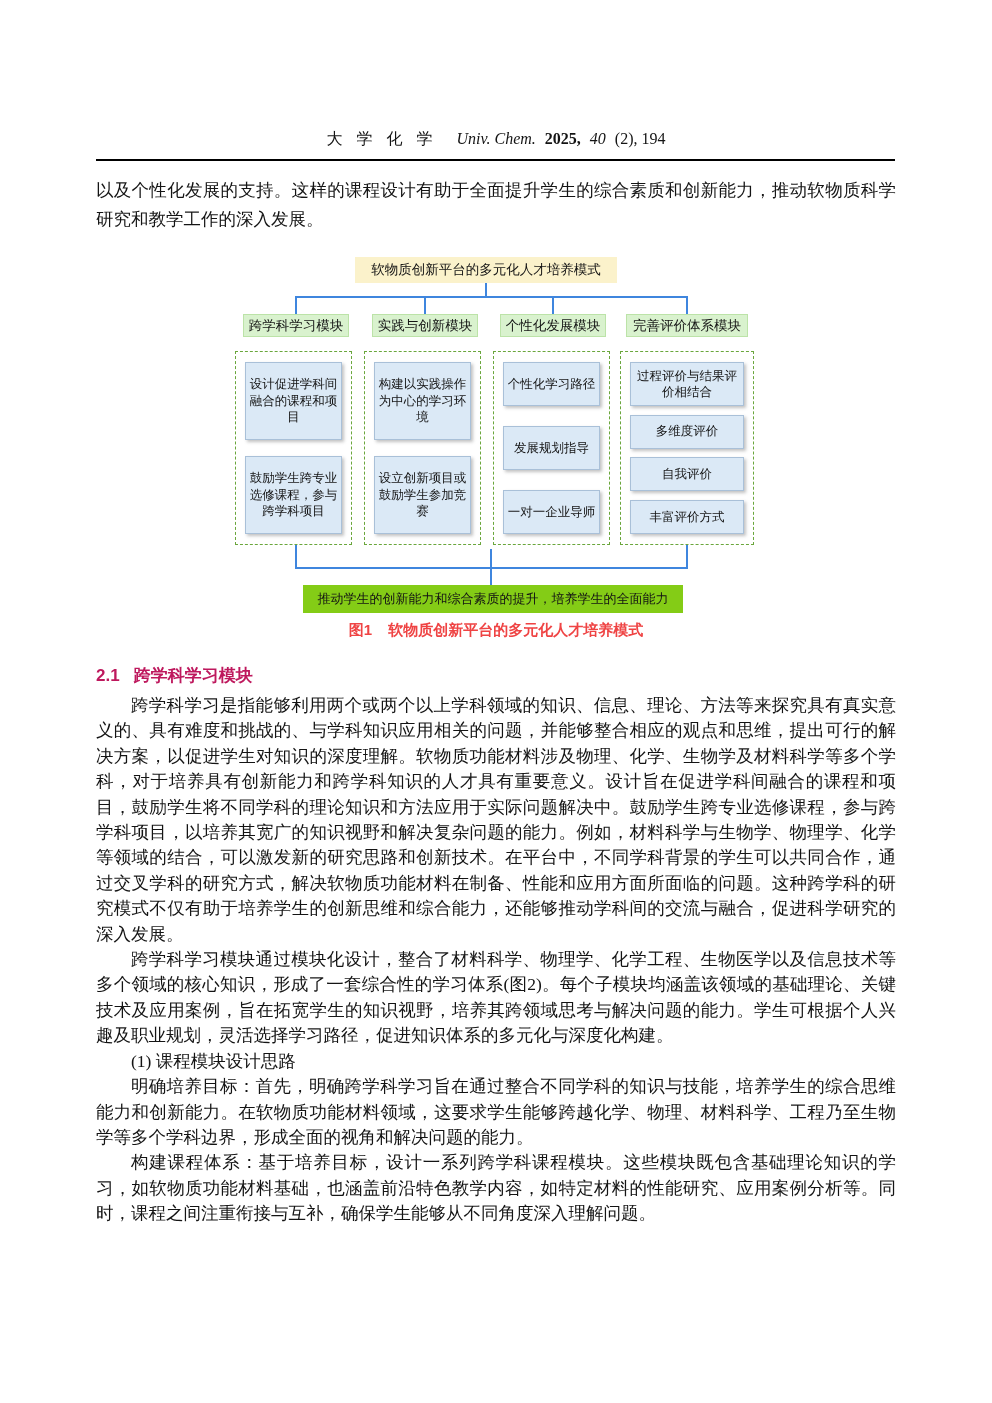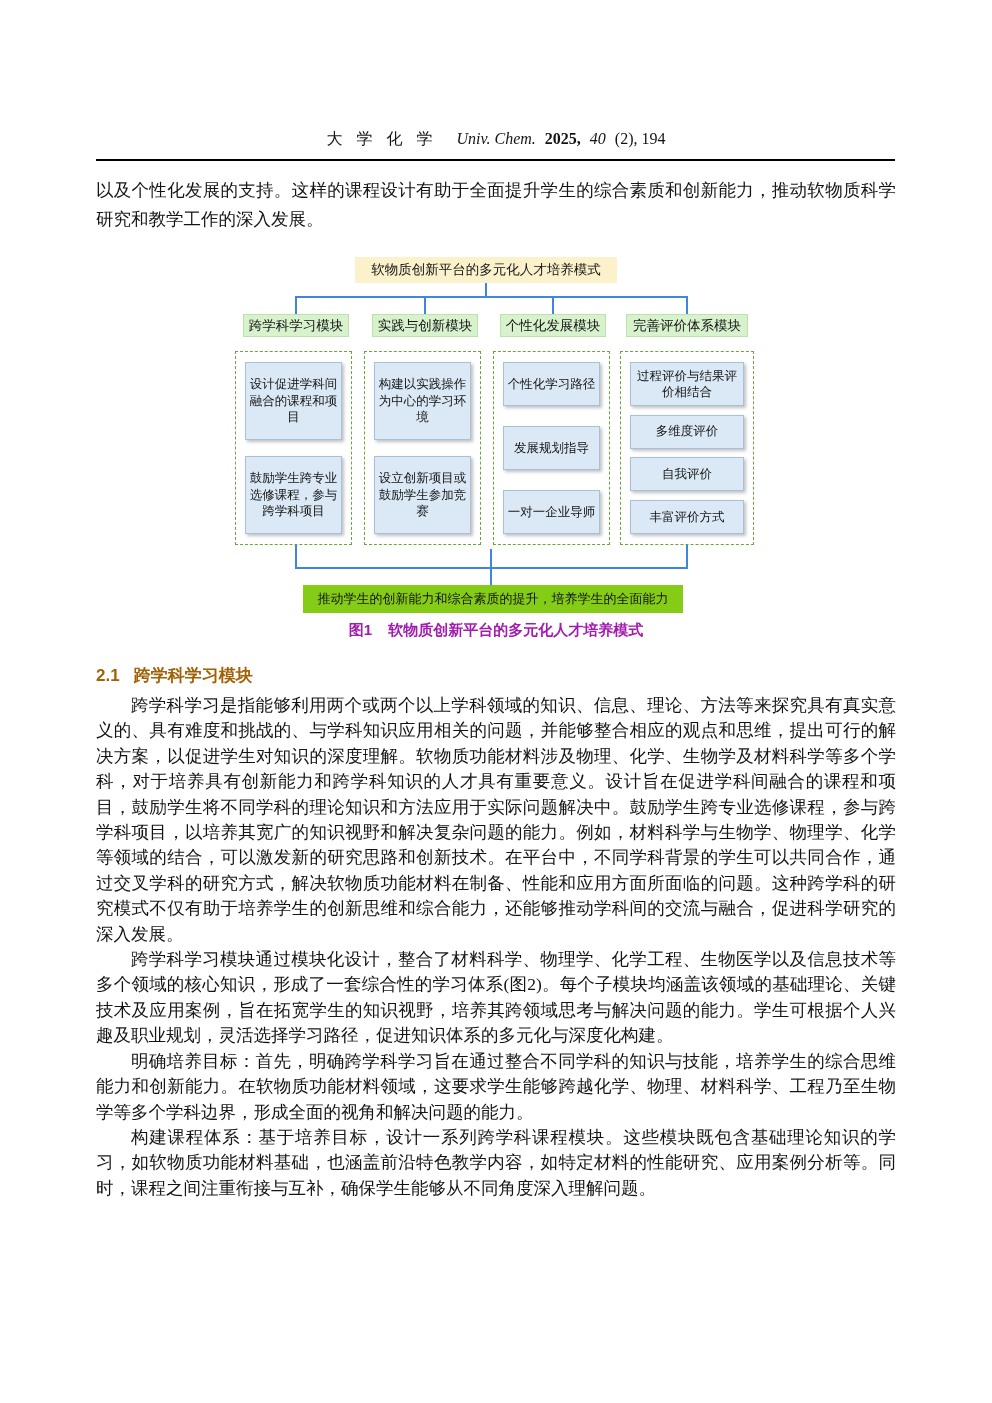--- a/index.html
+++ b/index.html
@@ -55,28 +55,28 @@
     background:#dbe9f6;border:1px solid #a9c0d8;box-sizing:border-box;
     box-shadow:2px 2px 3px rgba(120,120,120,0.45);
     display:flex;align-items:center;justify-content:center;
     text-align:center;font-size:12.5px;line-height:16.5px;padding:1px 3px;
   }
   .i78{height:78px;}
   .i44{height:44px;}
   .i38{height:34px;}
   .fig-caption{
     position:absolute;top:371px;left:0;width:800px;
-    text-align:center;font-size:15px;font-weight:bold;color:#a21caf;
+    text-align:center;font-size:15px;font-weight:bold;color:#ef4444;
   }
   .cap-label{margin-right:16px;}
   
   .body-block{position:absolute;top:664px;left:96px;width:800px;}
   .sec{
     margin:0 0 5px 0;font-family:"Liberation Sans", sans-serif;
-    font-size:17px;font-weight:bold;line-height:24px;color:#a16207;
+    font-size:17px;font-weight:bold;line-height:24px;color:#be185d;
   }
   .sec-num{margin-right:14px;}
   .para{
     margin:0;font-size:17.5px;line-height:25.4px;
     text-align:justify;text-indent:2em;
   }
   .para.list{text-align:left;}
 </style>
 </head>
 <body>
@@ -141,17 +141,18 @@
       <span class="cap-label">图1</span><span>软物质创新平台的多元化人才培养模式</span>
     </div>
   </div>
 
   <div class="body-block">
     <h2 class="sec">
       <span class="sec-num">2.1</span><span>跨学科学习模块</span>
     </h2>
     <p class="para">跨学科学习是指能够利用两个或两个以上学科领域的知识、信息、理论、方法等来探究具有真实意义的、具有难度和挑战的、与学科知识应用相关的问题，并能够整合相应的观点和思维，提出可行的解决方案，以促进学生对知识的深度理解。软物质功能材料涉及物理、化学、生物学及材料科学等多个学科，对于培养具有创新能力和跨学科知识的人才具有重要意义。设计旨在促进学科间融合的课程和项目，鼓励学生将不同学科的理论知识和方法应用于实际问题解决中。鼓励学生跨专业选修课程，参与跨学科项目，以培养其宽广的知识视野和解决复杂问题的能力。例如，材料科学与生物学、物理学、化学等领域的结合，可以激发新的研究思路和创新技术。在平台中，不同学科背景的学生可以共同合作，通过交叉学科的研究方式，解决软物质功能材料在制备、性能和应用方面所面临的问题。这种跨学科的研究模式不仅有助于培养学生的创新思维和综合能力，还能够推动学科间的交流与融合，促进科学研究的深入发展。</p>
     <p class="para">跨学科学习模块通过模块化设计，整合了材料科学、物理学、化学工程、生物医学以及信息技术等多个领域的核心知识，形成了一套综合性的学习体系(图2)。每个子模块均涵盖该领域的基础理论、关键技术及应用案例，旨在拓宽学生的知识视野，培养其跨领域思考与解决问题的能力。学生可根据个人兴趣及职业规划，灵活选择学习路径，促进知识体系的多元化与深度化构建。</p>
+    <p class="para list">(1) 课程模块设计思路</p>
     <p class="para">明确培养目标：首先，明确跨学科学习旨在通过整合不同学科的知识与技能，培养学生的综合思维能力和创新能力。在软物质功能材料领域，这要求学生能够跨越化学、物理、材料科学、工程乃至生物学等多个学科边界，形成全面的视角和解决问题的能力。</p>
     <p class="para">构建课程体系：基于培养目标，设计一系列跨学科课程模块。这些模块既包含基础理论知识的学习，如软物质功能材料基础，也涵盖前沿特色教学内容，如特定材料的性能研究、应用案例分析等。同时，课程之间注重衔接与互补，确保学生能够从不同角度深入理解问题。</p>
   </div>
 
 </div>
 
 </body></html>

